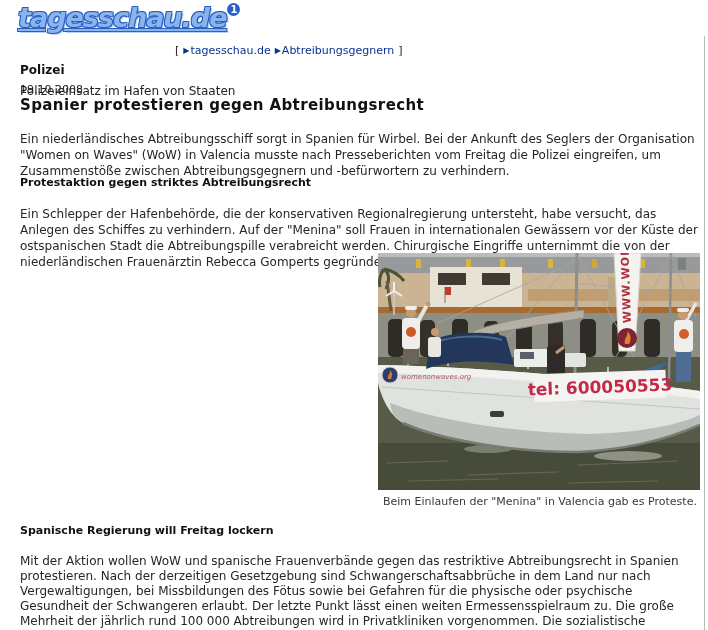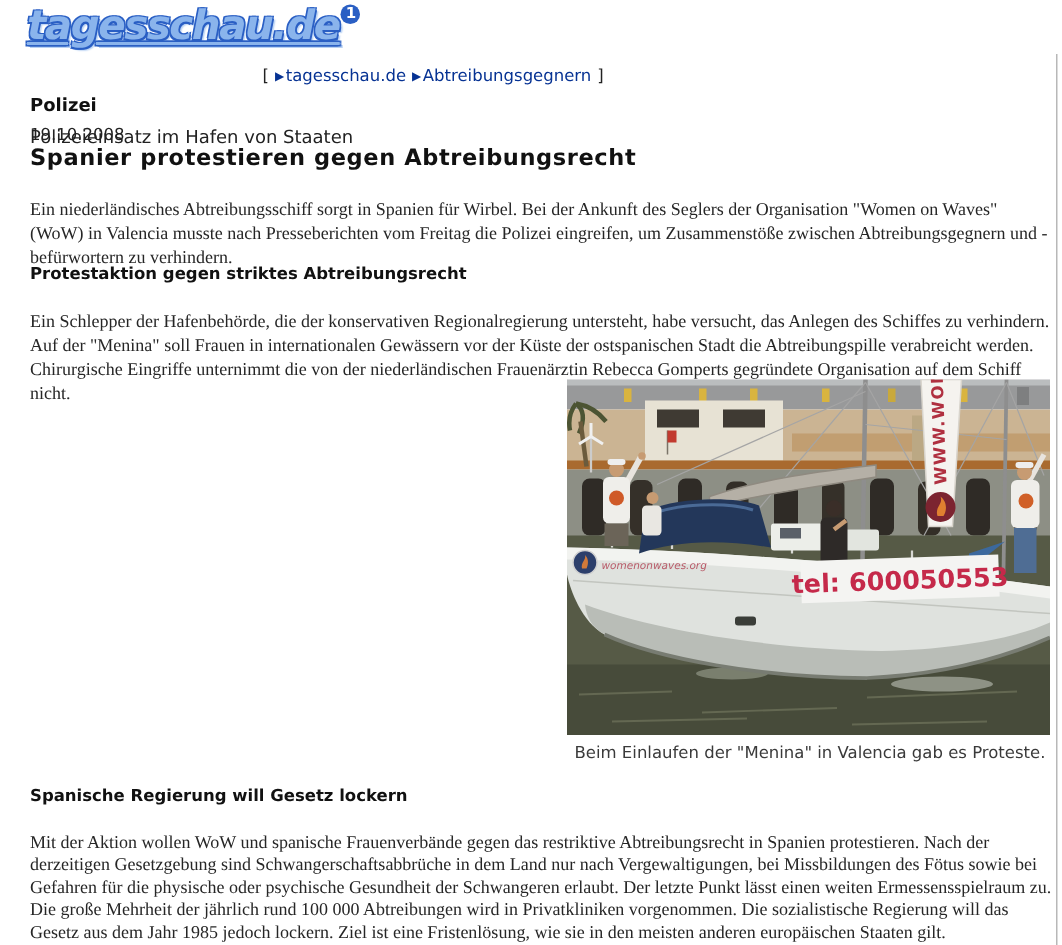--- a/index.html
+++ b/index.html
@@ -32,21 +32,21 @@
   .breadcrumb .arrow{font-size:8px;color:#063293;vertical-align:1px;margin-right:1px;}
   .breadcrumb .sep{display:inline-block;width:4px;}
 
   .meldung{position:absolute;left:20px;top:63px;font-size:12px;font-weight:bold;color:#111;}
   .kicker{position:absolute;left:20px;top:84px;font-size:12px;color:#222;}
   .headline{
     position:absolute;left:20px;top:96px;margin:0;
     font-size:15px;font-weight:bold;letter-spacing:.4px;color:#111;
   }
 
-  .body-text{font-size:12px;line-height:16px;color:#262626;font-family:Liberation Serif, serif;}
+  .body-text{font-size:12px;line-height:16px;color:#262626;}
   .intro{position:absolute;left:20px;top:119px;width:682px;}
   .sec-heading{position:absolute;left:20px;margin:0;font-size:11px;font-weight:bold;color:#111;}
   .sec1-heading{top:176px;}
   .sec1-text{position:absolute;left:20px;top:194px;width:682px;}
   .sec2-heading{top:524px;}
   .sec2-text{position:absolute;left:20px;top:542px;width:684px;line-height:15px;}
 
   figure.photo{position:absolute;left:378px;top:253px;width:322px;margin:0;}
   figure.photo svg{display:block;width:322px;height:237px;}
   figcaption{font-size:11px;color:#3a3a3a;padding:5px 0 0 5px;}
@@ -221,17 +221,17 @@
           <text x="222" y="140" text-anchor="middle" font-size="17" font-weight="bold" fill="#c5294a" font-family="DejaVu Sans, sans-serif">tel: 600050553</text>
         </g>
         <circle cx="12" cy="122" r="8" fill="#2c3f6b" stroke="#d0d0d0" stroke-width="1"></circle>
         <path d="M10,126 C9,122 13,120 12,117 C15,120 14,124 13,126 Z" fill="#d27a3a"></path>
         <text x="23" y="126" font-size="7" font-style="italic" fill="#b85a68" font-family="DejaVu Sans, sans-serif">womenonwaves.org</text>
       </g>
     </svg>
     <figcaption>Beim Einlaufen der "Menina" in Valencia gab es Proteste.</figcaption>
   </figure>
 
-  <h2 class="sec-heading sec2-heading">Spanische Regierung will Gesetz lockern</h2>
+  <h2 class="sec-heading sec2-heading">Spanische Regierung will Freitag lockern</h2>
   <p class="body-text sec2-text">Mit der Aktion wollen WoW und spanische Frauenverbände gegen das restriktive Abtreibungsrecht in Spanien protestieren. Nach der derzeitigen Gesetzgebung sind Schwangerschaftsabbrüche in dem Land nur nach Vergewaltigungen, bei Missbildungen des Fötus sowie bei Gefahren für die physische oder psychische Gesundheit der Schwangeren erlaubt. Der letzte Punkt lässt einen weiten Ermessensspielraum zu. Die große Mehrheit der jährlich rund 100 000 Abtreibungen wird in Privatkliniken vorgenommen. Die sozialistische Regierung will das Gesetz aus dem Jahr 1985 jedoch lockern. Ziel ist eine Fristenlösung, wie sie in den meisten anderen europäischen Staaten gilt.</p>
 
   <div class="right-border"></div>
 </div>
 
 </body></html>

